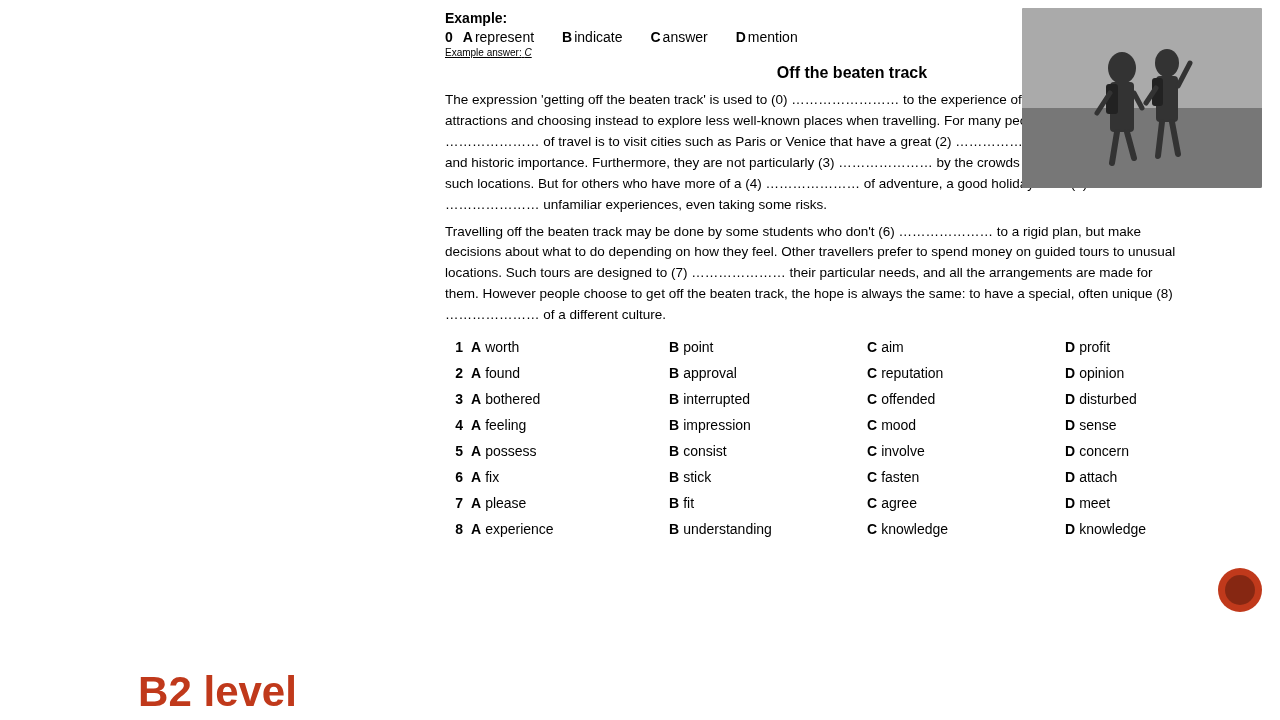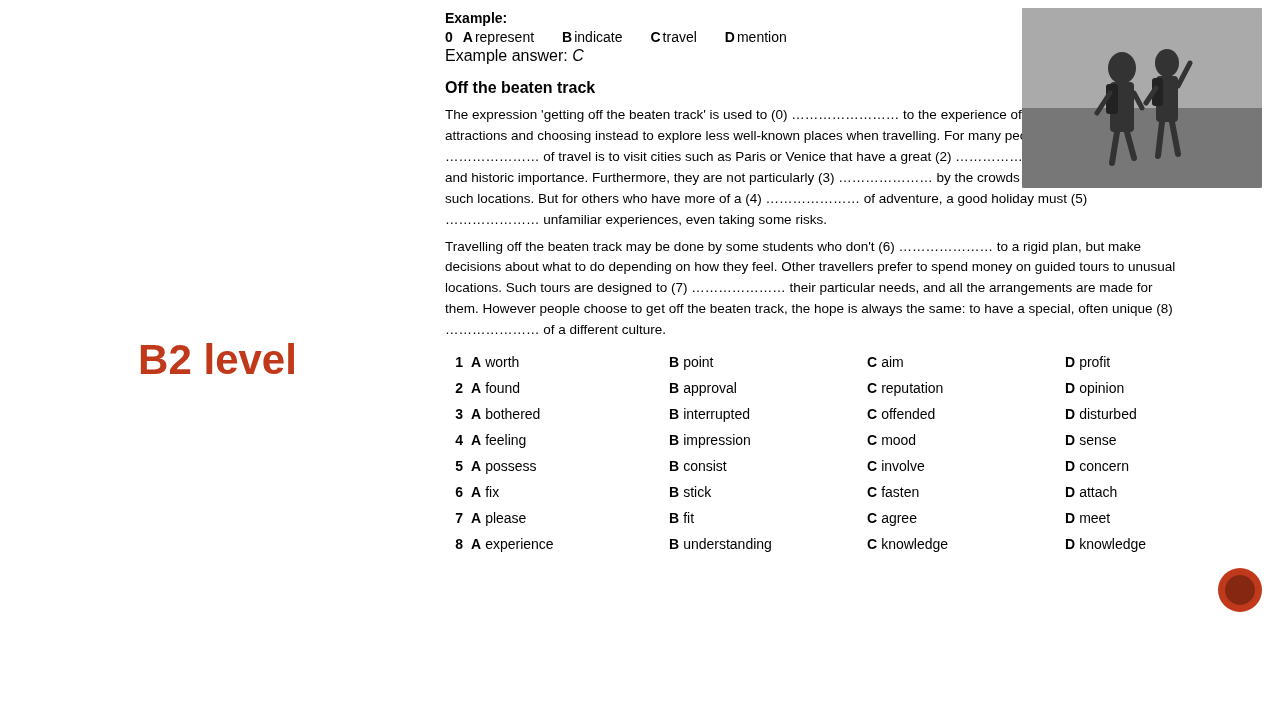--- a/index.html
+++ b/index.html
@@ -12,21 +12,21 @@
       overflow: hidden;
       display: flex;
     }
 
     
     .left-panel {
       width: 435px;
       height: 720px;
       background: #ffffff;
       display: flex;
-      align-items: center;
+      align-items: flex-end;
       justify-content: center;
       flex-shrink: 0;
     }
 
     .title-block {
       text-align: center;
       line-height: 1.3;
     }
 
     .title-block .line {
@@ -74,22 +74,23 @@
       margin-right: 2px;
     }
 
     .option-item {
       display: flex;
       align-items: center;
       margin-right: 20px;
     }
 
     .example-answer {
-      font-size: 16px;
-      margin-bottom: 14px;
+      font-size: 10px;
+      margin-bottom: 6px;
+      text-decoration: underline;
     }
 
     
     .top-image {
       position: absolute;
       top: 8px;
       right: 18px;
       width: 240px;
       height: 180px;
       background: #b0b0b0;
@@ -99,21 +100,21 @@
 
     .top-image svg {
       width: 100%;
       height: 100%;
     }
 
     
     .article-title {
       font-weight: bold;
       font-size: 16px;
-      text-align: left;
+      text-align: center;
       margin-bottom: 8px;
       margin-top: 4px;
     }
 
     
     .passage {
       font-size: 13.5px;
       line-height: 1.55;
       margin-bottom: 8px;
       max-width: 740px;
@@ -226,21 +227,21 @@
       <span class="option-item">
         <span class="option-letter">A</span>
         <span>represent</span>
       </span>
       <span class="option-item">
         <span class="option-letter">B</span>
         <span>indicate</span>
       </span>
       <span class="option-item">
         <span class="option-letter">C</span>
-        <span>travel</span>
+        <span>answer</span>
       </span>
       <span class="option-item">
         <span class="option-letter">D</span>
         <span>mention</span>
       </span>
     </div>
     <div class="example-answer">
       <span>Example answer:</span>
       <em><span>C</span></em>
     </div>

